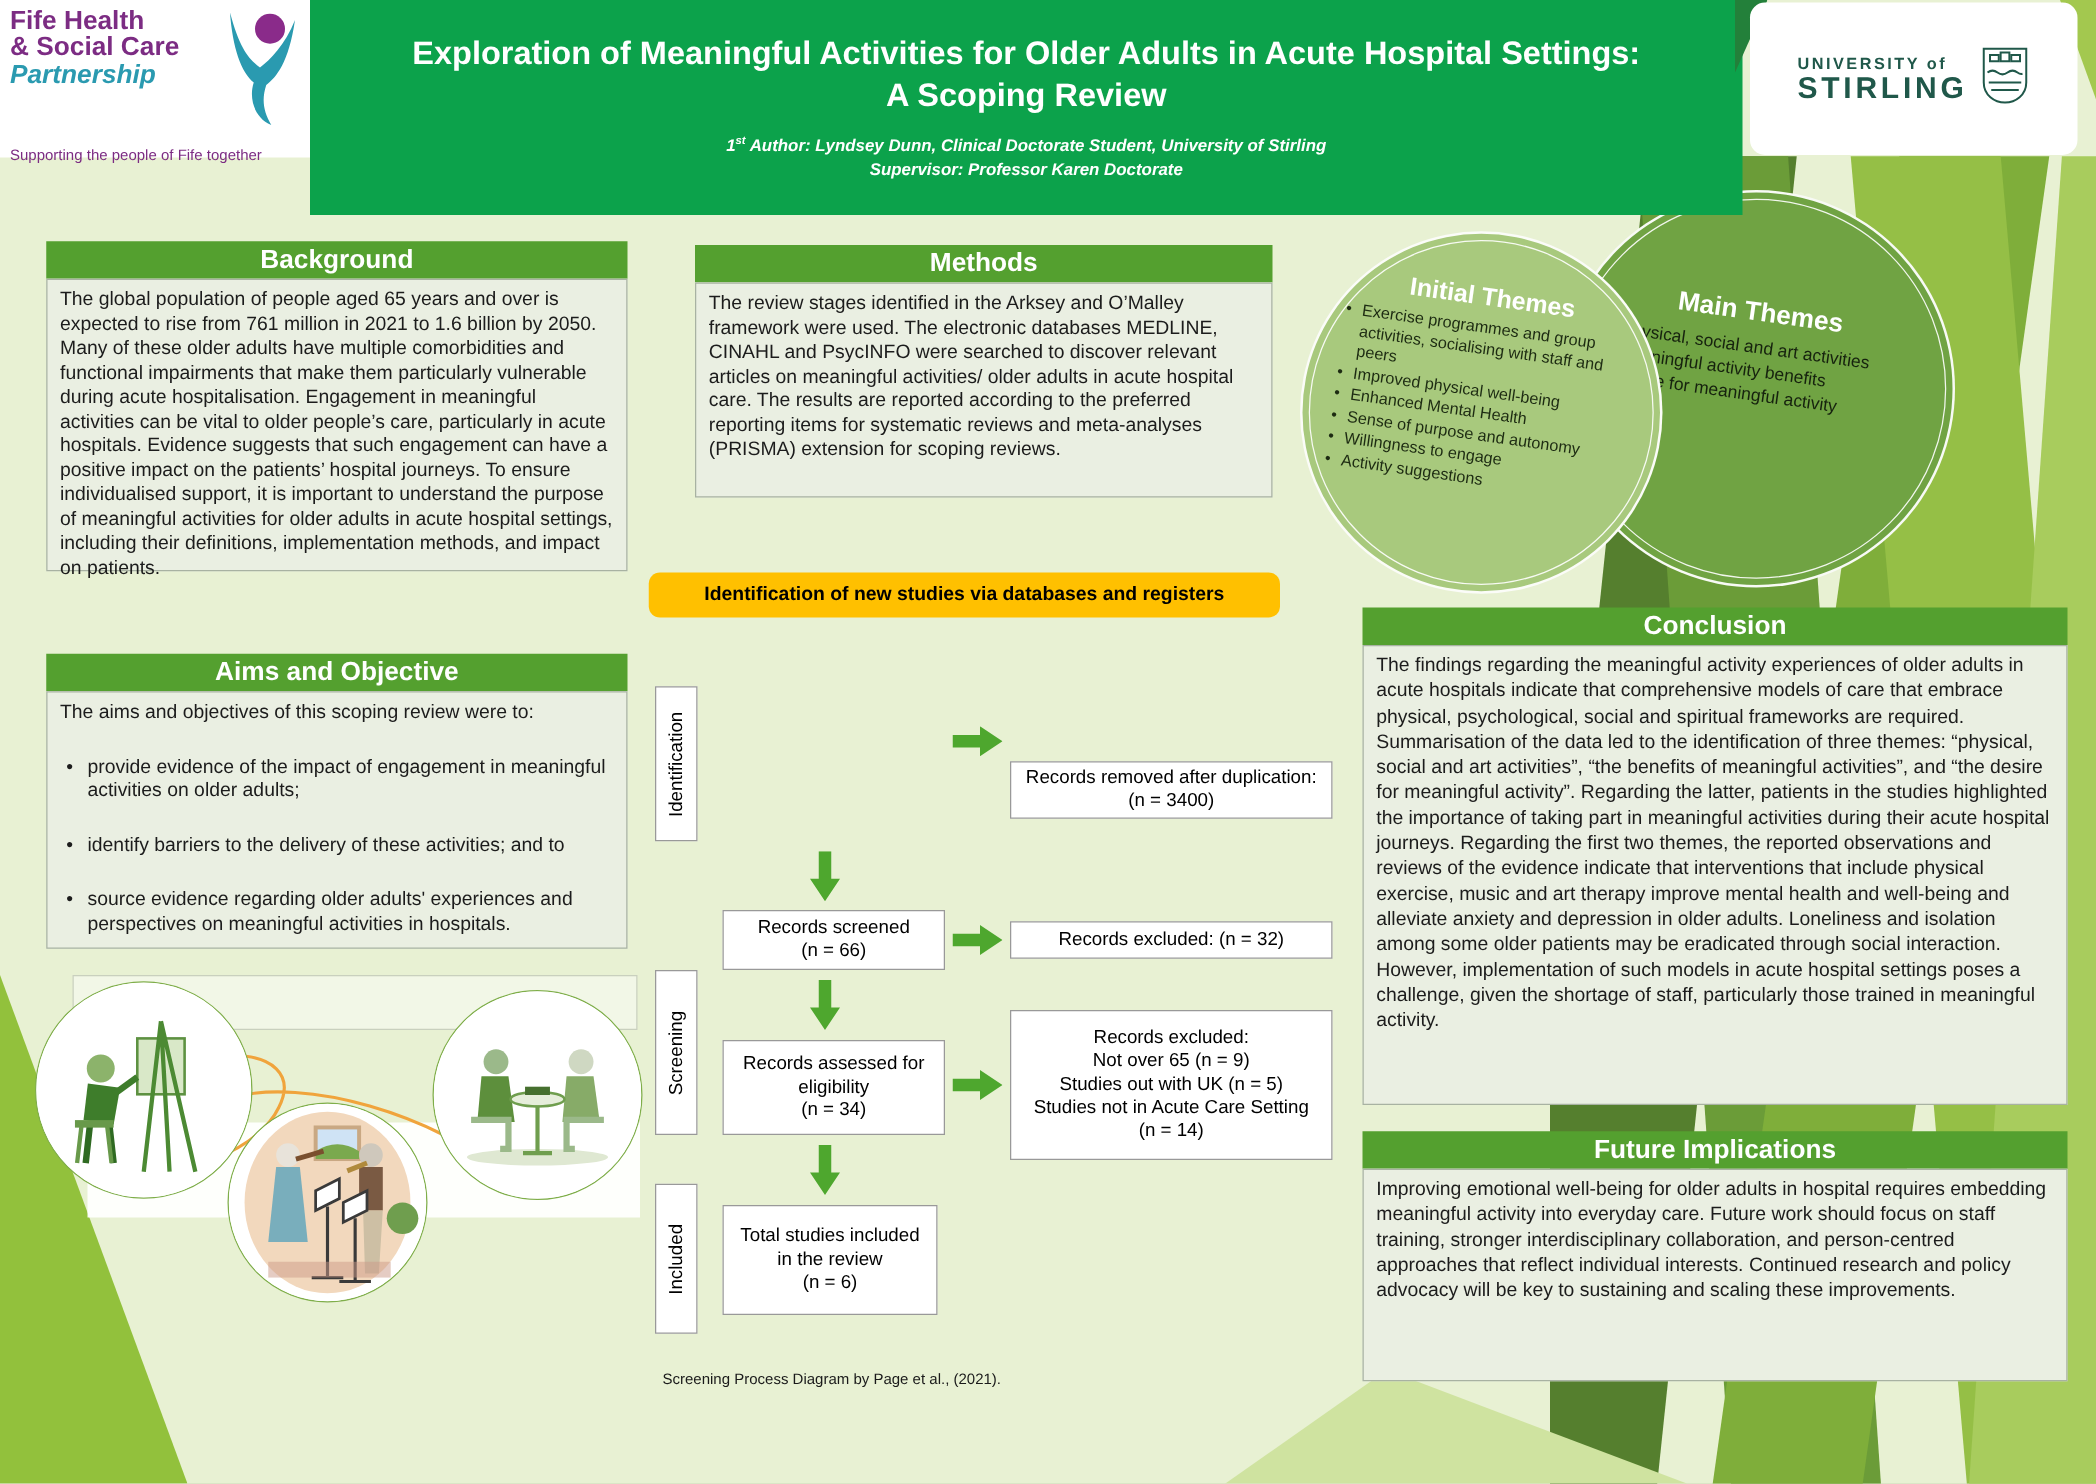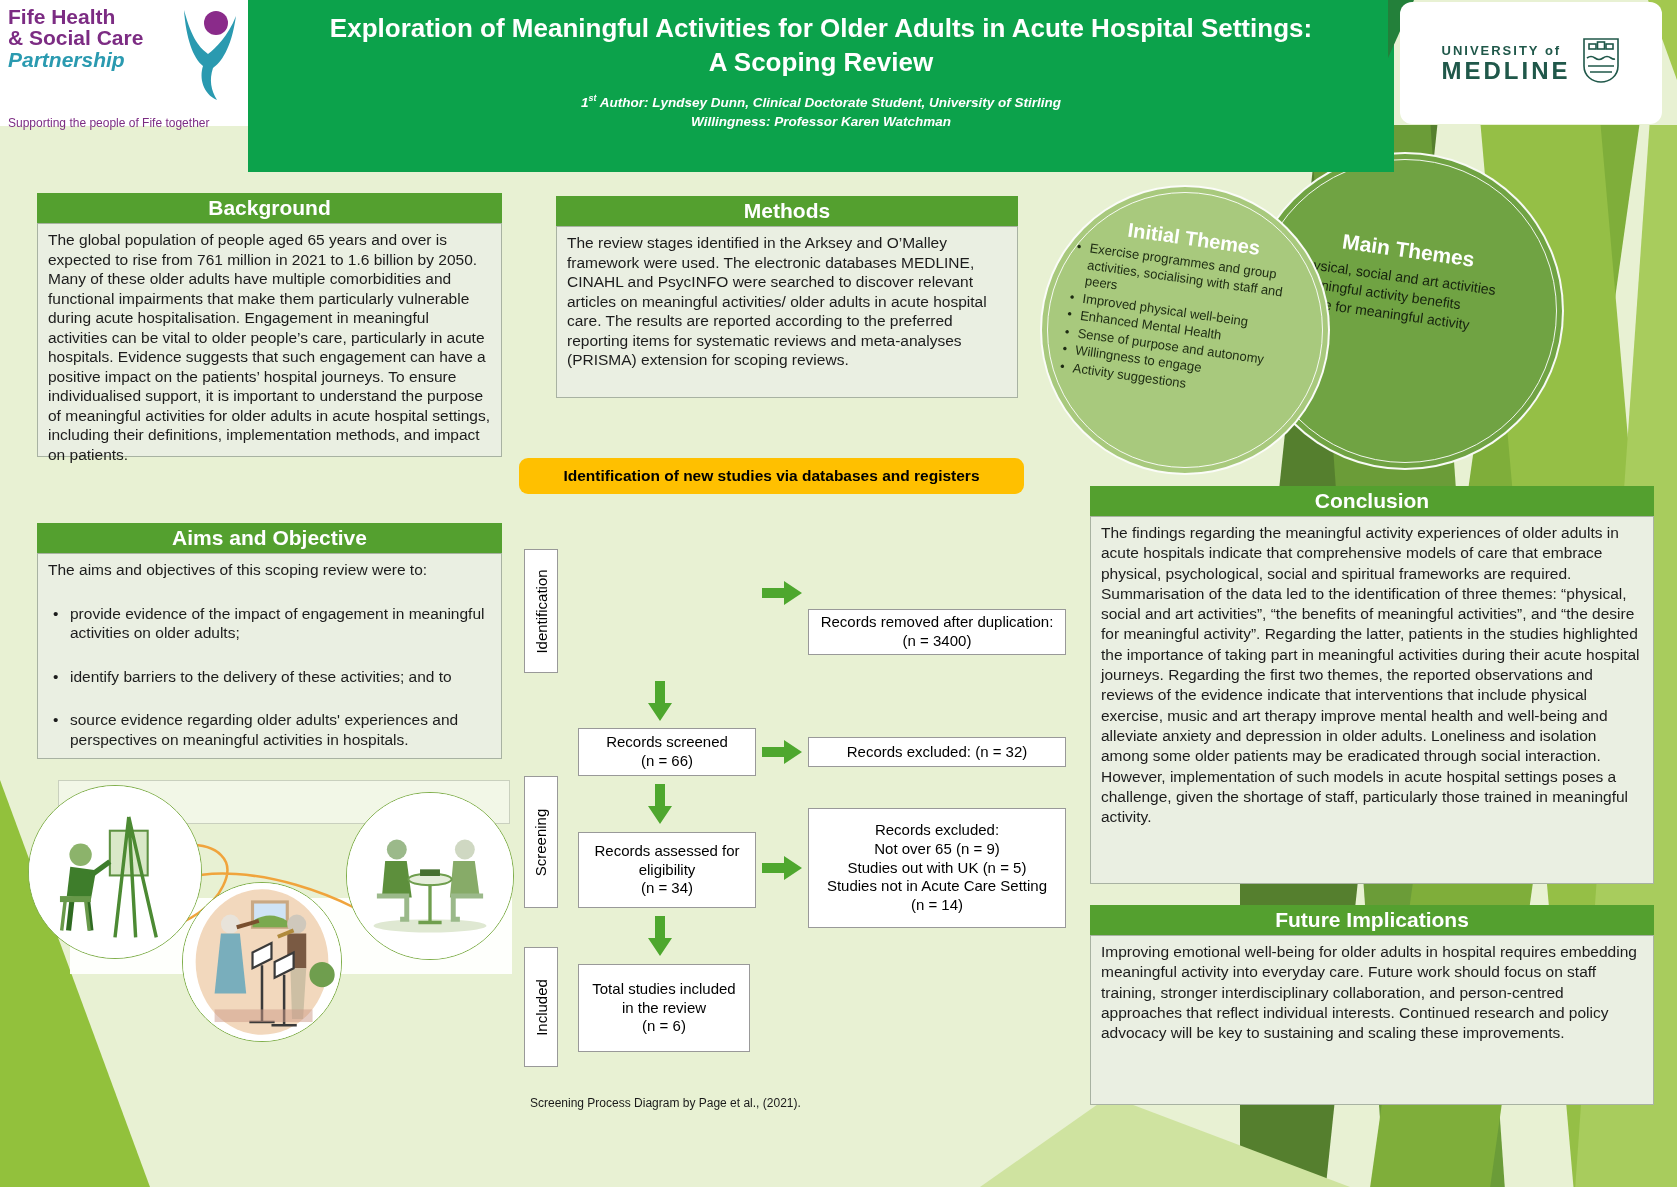--- a/index.html
+++ b/index.html
@@ -29,21 +29,21 @@
 
   
   .fife-box{position:absolute;left:0;top:0;width:248px;height:126px;background:#fff;z-index:5;padding:6px 8px;box-sizing:border-box;}
   .fife-text{float:left;line-height:1.02;}
   .fife-l1,.fife-l2{font-size:21px;font-weight:bold;color:#7c2c83;}
   .fife-l3{font-size:21px;font-weight:600;color:#2a9ab0;font-style:italic;}
   .fife-tag{clear:both;padding-top:8px;font-size:12px;color:#7c2c83;}
   .fife-figure{float:right;margin-top:2px;}
 
   .title-banner{position:absolute;left:248px;top:0;width:1146px;height:172px;background:#0ca24b;z-index:4;
-                text-align:center;box-sizing:border-box;padding-top:12px;}
+                text-align:center;box-sizing:border-box;padding-top:26px;}
   .title-line{color:#fff;font-weight:bold;font-size:26px;line-height:1.3;}
   .author-line{color:#fff;font-weight:bold;font-style:italic;font-size:13.5px;line-height:1.45;}
   .author-block{margin-top:12px;}
   .title-banner sup{font-size:9px;margin-top:16px;}
 
   .stirling-box{position:absolute;left:1400px;top:2px;width:262px;height:122px;background:#fff;border-radius:12px;
                 z-index:5;display:flex;align-items:center;justify-content:center;gap:10px;}
   .stirling-text{color:#20584a;text-align:left;}
   .stirling-l1{font-size:13px;font-weight:bold;letter-spacing:2px;}
   .stirling-l2{font-size:24px;font-weight:bold;letter-spacing:3px;line-height:1.05;}
@@ -151,31 +151,31 @@
       <div class="fife-l3">Partnership</div>
     </div>
     <div class="fife-tag">Supporting the people of Fife together</div>
   </div>
 
   <div class="title-banner">
     <div class="title-line">Exploration of Meaningful Activities for Older Adults in Acute Hospital Settings:</div>
     <div class="title-line">A Scoping Review</div>
     <div class="author-block">
       <div class="author-line"><span>1</span><sup>st</sup><span> Author: Lyndsey Dunn, Clinical Doctorate Student, University of Stirling</span></div>
-      <div class="author-line">Willingness: Professor Karen Watchman</div>
+      <div class="author-line">Supervisor: Professor Karen Doctorate</div>
     </div>
   </div>
 
   <div class="notch-triangle"></div>
   <div class="corner-triangle"></div>
 
   <div class="stirling-box">
     <div class="stirling-text">
       <div class="stirling-l1">UNIVERSITY of</div>
-      <div class="stirling-l2">MEDLINE</div>
+      <div class="stirling-l2">STIRLING</div>
     </div>
     <div>
       <svg width="40" height="50" viewBox="0 0 40 50" fill="none" stroke="#20584a" stroke-width="1.6">
         <path d="M3,3 h34 v27 c0,10 -8.5,16 -17,16 c-8.5,0 -17,-6 -17,-16 Z"></path>
         <rect x="8" y="8" width="7" height="5"></rect>
           <rect x="16.5" y="6" width="7" height="7"></rect>
           <rect x="25" y="8" width="7" height="5"></rect>
         <path d="M6,22 q4,-3 8,0 q4,3 8,0 q4,-3 8,0 q2,1.5 4,1"></path>
         <path d="M7,30 h26 M9,36 h22"></path>
       </svg>

